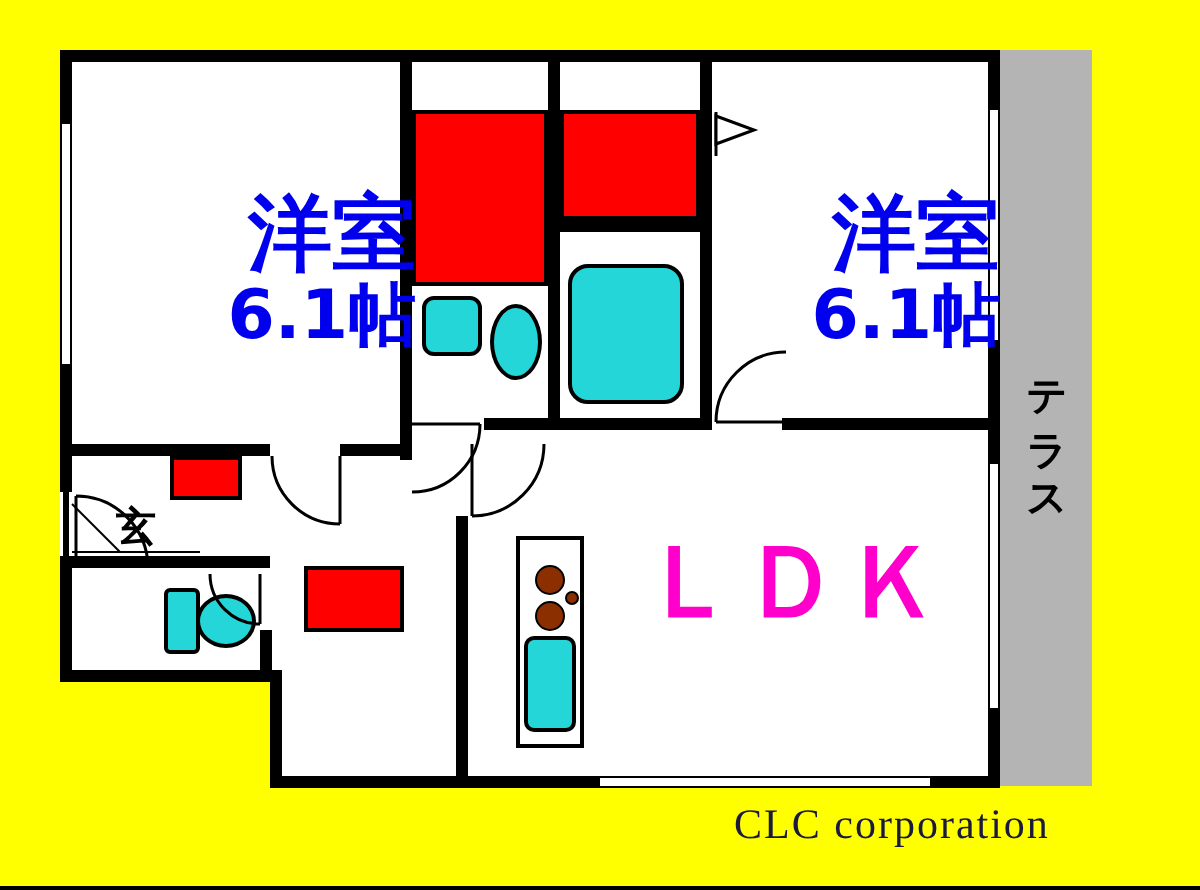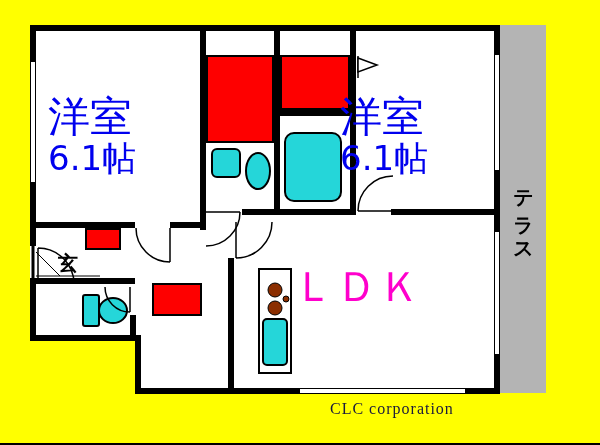--- a/index.html
+++ b/index.html
@@ -24,38 +24,38 @@
   .terrace {
     position:absolute; left:500px; top:25px; width:46px; height:368px;
     background: var(--terrace, #b4b4b4);
   }
   .terrace-label {
     position:absolute; left:11px; top:152px;
     writing-mode: vertical-rl; text-orientation: upright;
     font-size:20px; letter-spacing:3px; color:#000; font-weight:bold;
   }
 
-  .room-label { position:absolute; text-align:left; font-weight:normal; line-height:1.1; }
+  .room-label { position:absolute; text-align:right; font-weight:bold; line-height:1.1; }
   .room-label .rname { font-size:42px; }
   .room-label .rsize { font-size:34px; }
   .blue    { color: var(--room-label, #0000ee); }
   .magenta { color: var(--ldk-label, #ff00cc); }
-  .ldk-label .rname { font-size:42px; letter-spacing:1px; }
+  .ldk-label .rname { font-size:50px; letter-spacing:1px; }
   .ldk-label .rsize { font-size:34px; }
 
   .entrance-label {
     position:absolute; left:58px; top:250px;
     font-size:20px; font-weight:bold; color:#000;
   }
 
   .credit {
     position:absolute; left:330px; top:400px; width:232px;
-    text-align:left;
+    text-align:center;
     font-family:"Liberation Serif", serif;
-    font-size:16px; letter-spacing:1px;
+    font-size:21px; letter-spacing:1px;
     color: var(--credit-text, #1a1a3c);
   }
 
   .bottom-edge { position:absolute; left:0; top:443px; width:600px; height:2px; background:#000; }
 
   svg.overlay { position:absolute; left:0; top:0; }
 </style>
 </head>
 <body>
 

